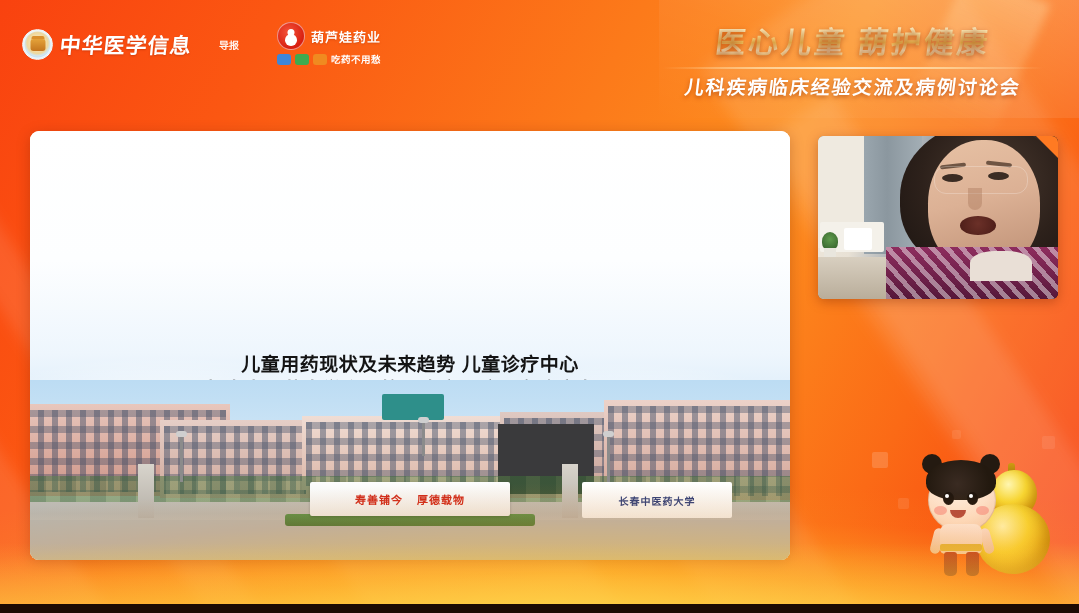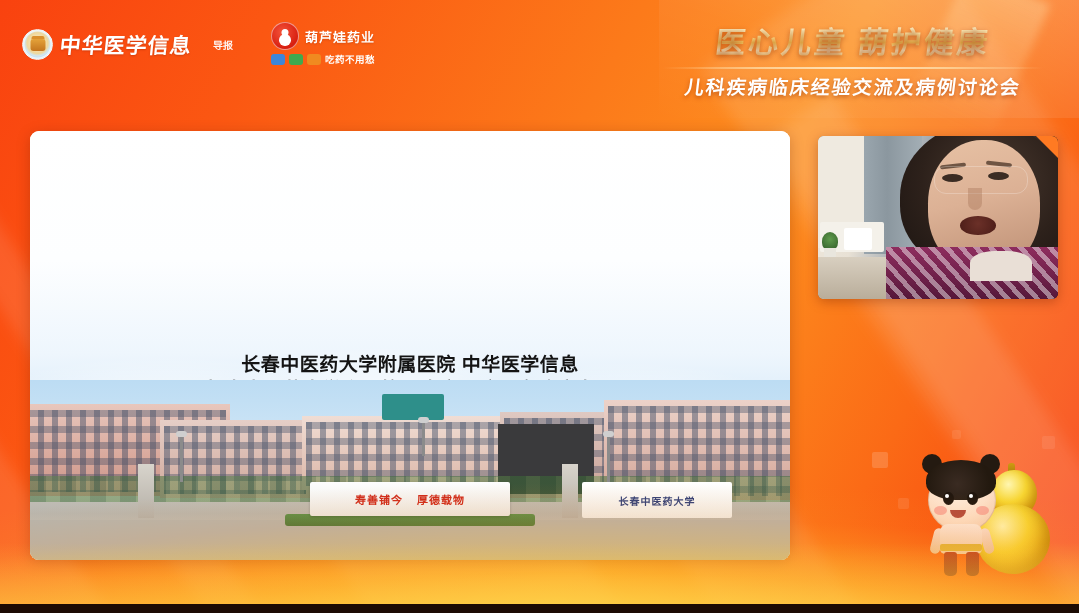--- a/index.html
+++ b/index.html
@@ -66,21 +66,21 @@
     width:15px;height:12px;border-radius:3px;
     background:linear-gradient(#e4a23a,#c4761f);
     box-shadow:0 -4px 0 -1px #d9902e;
   }
   .cmih-text{
     font-size:21px;font-weight:700;color:#ffffff;letter-spacing:1px;
     font-family:"Liberation Serif","DejaVu Serif",serif;
     text-shadow:0 1px 2px rgba(140,30,0,.35);white-space:nowrap;
     transform:skewX(-6deg);
   }
-  .cmih-sub{font-size:10px;font-weight:700;color:#fff;opacity:.95;margin-left:14px;}
+  .cmih-sub{font-size:10px;font-weight:700;color:#fff;opacity:.95;margin-left:20px;}
 
   .logo-hlw{display:flex;flex-direction:column;gap:2px;}
   .hlw-top{display:flex;align-items:center;gap:6px;}
   .hlw-badge{
     width:26px;height:26px;border-radius:50%;
     background:radial-gradient(circle at 40% 35%, #f4533a, #d81f10 70%);
     position:relative;flex:0 0 auto;border:1px solid rgba(255,255,255,.5);
   }
   .hlw-badge:before{
     content:"";position:absolute;left:50%;top:6px;transform:translateX(-50%);
@@ -348,21 +348,21 @@
     <div class="banner-rule"></div>
     <div class="banner-sub">儿科疾病临床经验交流及病例讨论会</div>
   </div>
 
   <div class="slide">
     <div class="slide-sky"></div>
     <div class="clouds"></div>
 
 
     <div class="slide-sub">
-      <div class="l1">长春中医药大学附属医院 中华医学信息</div>
+      <div class="l1">儿童用药现状及未来趋势 儿童诊疗中心</div>
       <div class="l2">长春中医药大学附属第三临床医院儿童诊疗中心</div>
       <div class="l3">冯晓纯</div>
       <div class="l4">2023.6.21</div>
     </div>
 
     <div class="campus">
       <div class="campus-sky"></div>
       <div class="ground"></div>
       <div class="bld bl-far-l"></div>
       <div class="bld bl-mid-l"></div>

